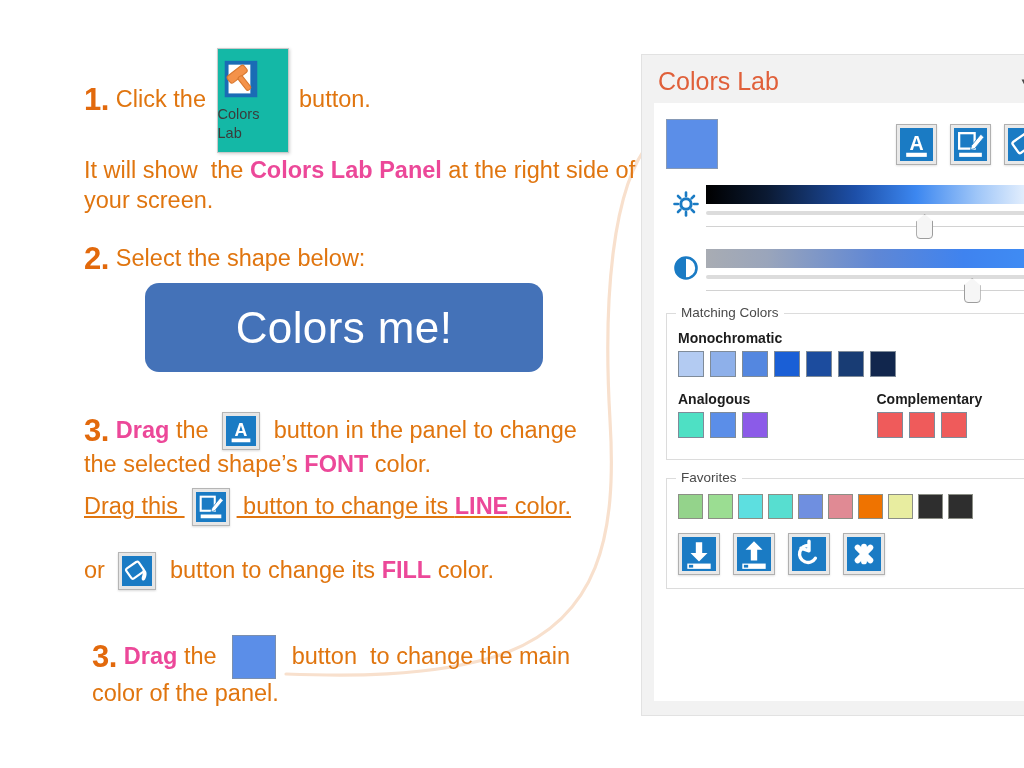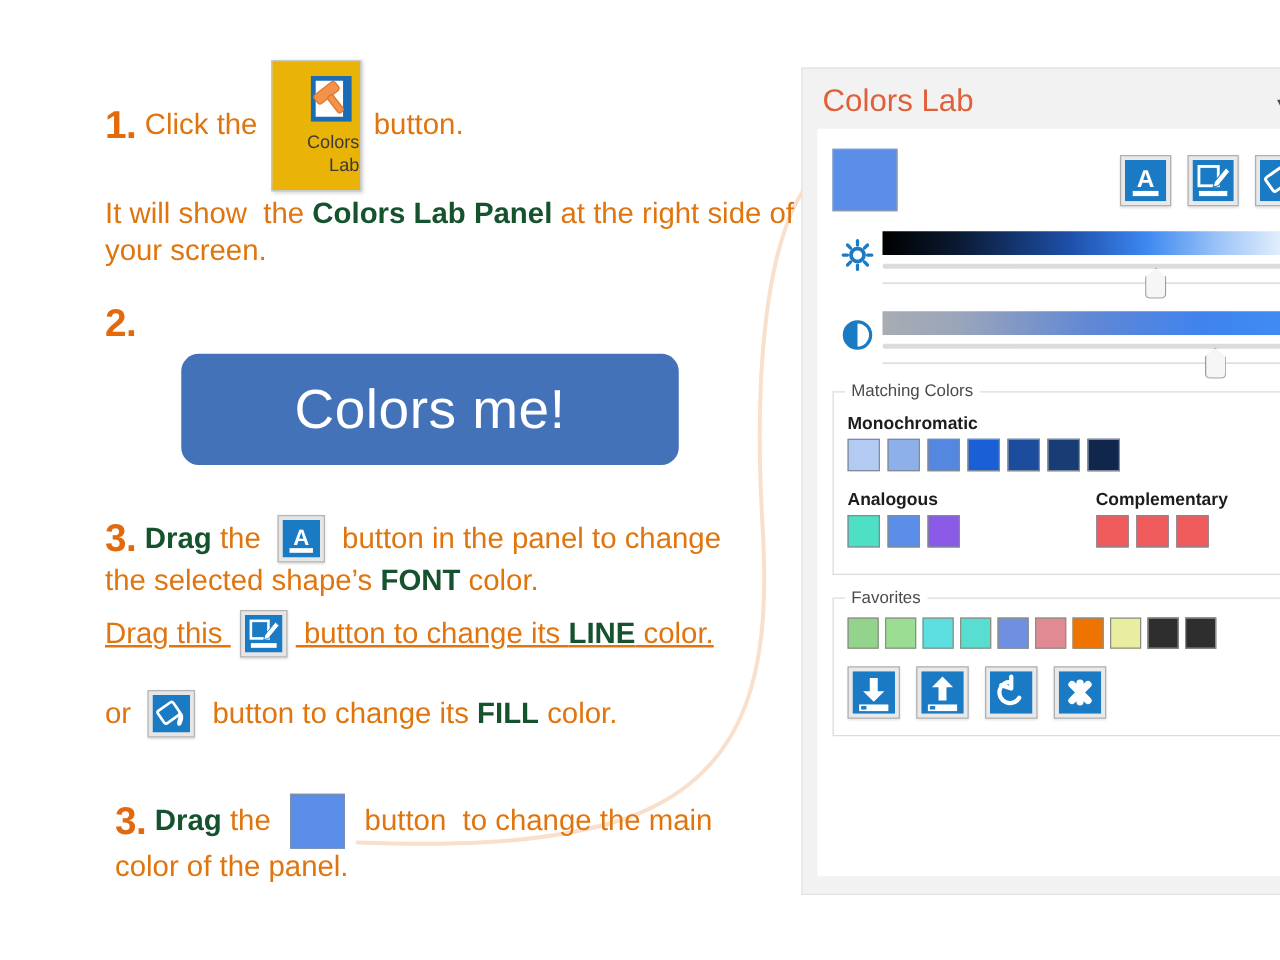--- a/index.html
+++ b/index.html
@@ -17,29 +17,29 @@
     position:absolute;left:84px;top:46px;width:560px;
     color:#e0750f;
   }
   .line{
     display:flex;align-items:center;flex-wrap:wrap;
     font-size:23.5px;color:#e0750f;line-height:1.26;
   }
   .stepnum{
     font-size:31px;font-weight:bold;color:#e2690c;margin-right:7px;letter-spacing:-0.5px;
   }
-  .bold{font-weight:bold;color:#14532d;}
+  .bold{font-weight:bold;color:#ec4899;}
   .txt{white-space:pre;}
 
   
   .ribbon-btn{
-    width:72px;height:105px;background:#eab308;
+    width:72px;height:105px;background:#14b8a6;
     border:1px solid #c9c9c9;
     box-shadow:1px 1px 3px rgba(0,0,0,.18);
-    display:flex;flex-direction:column;align-items:flex-end;
+    display:flex;flex-direction:column;align-items:flex-start;
     justify-content:flex-start;padding-top:8px;box-sizing:border-box;
     margin:0 4px;
   }
   .ribbon-btn .glyph{width:46px;height:46px;}
   .ribbon-btn .cap{
     font-size:14.5px;color:#3b3b3b;line-height:1.12;text-align:center;
     margin-top:3px;font-family:"Liberation Sans",sans-serif;
   }
 
   
@@ -182,20 +182,21 @@
         <span class="txt bold">Colors Lab Panel</span>
         <span class="txt"> at the right side of</span>
       </div>
       <div class="line">
         <span class="txt">your screen.</span>
       </div>
     </div>
 
     <div class="line" style="margin-top:24px;">
       <span class="stepnum">2.</span>
+      <span class="txt">Select the shape below:</span>
     </div>
 
     <div style="margin-top:133px;">
       <div class="line">
         <span class="stepnum">3.</span>
         <span class="txt bold">Drag</span>
         <span class="txt"> the </span>
         <span class="inline-tool">
           <svg viewBox="0 0 32 32">
             <rect x="0" y="0" width="32" height="32" fill="#1a7bc4"></rect>

